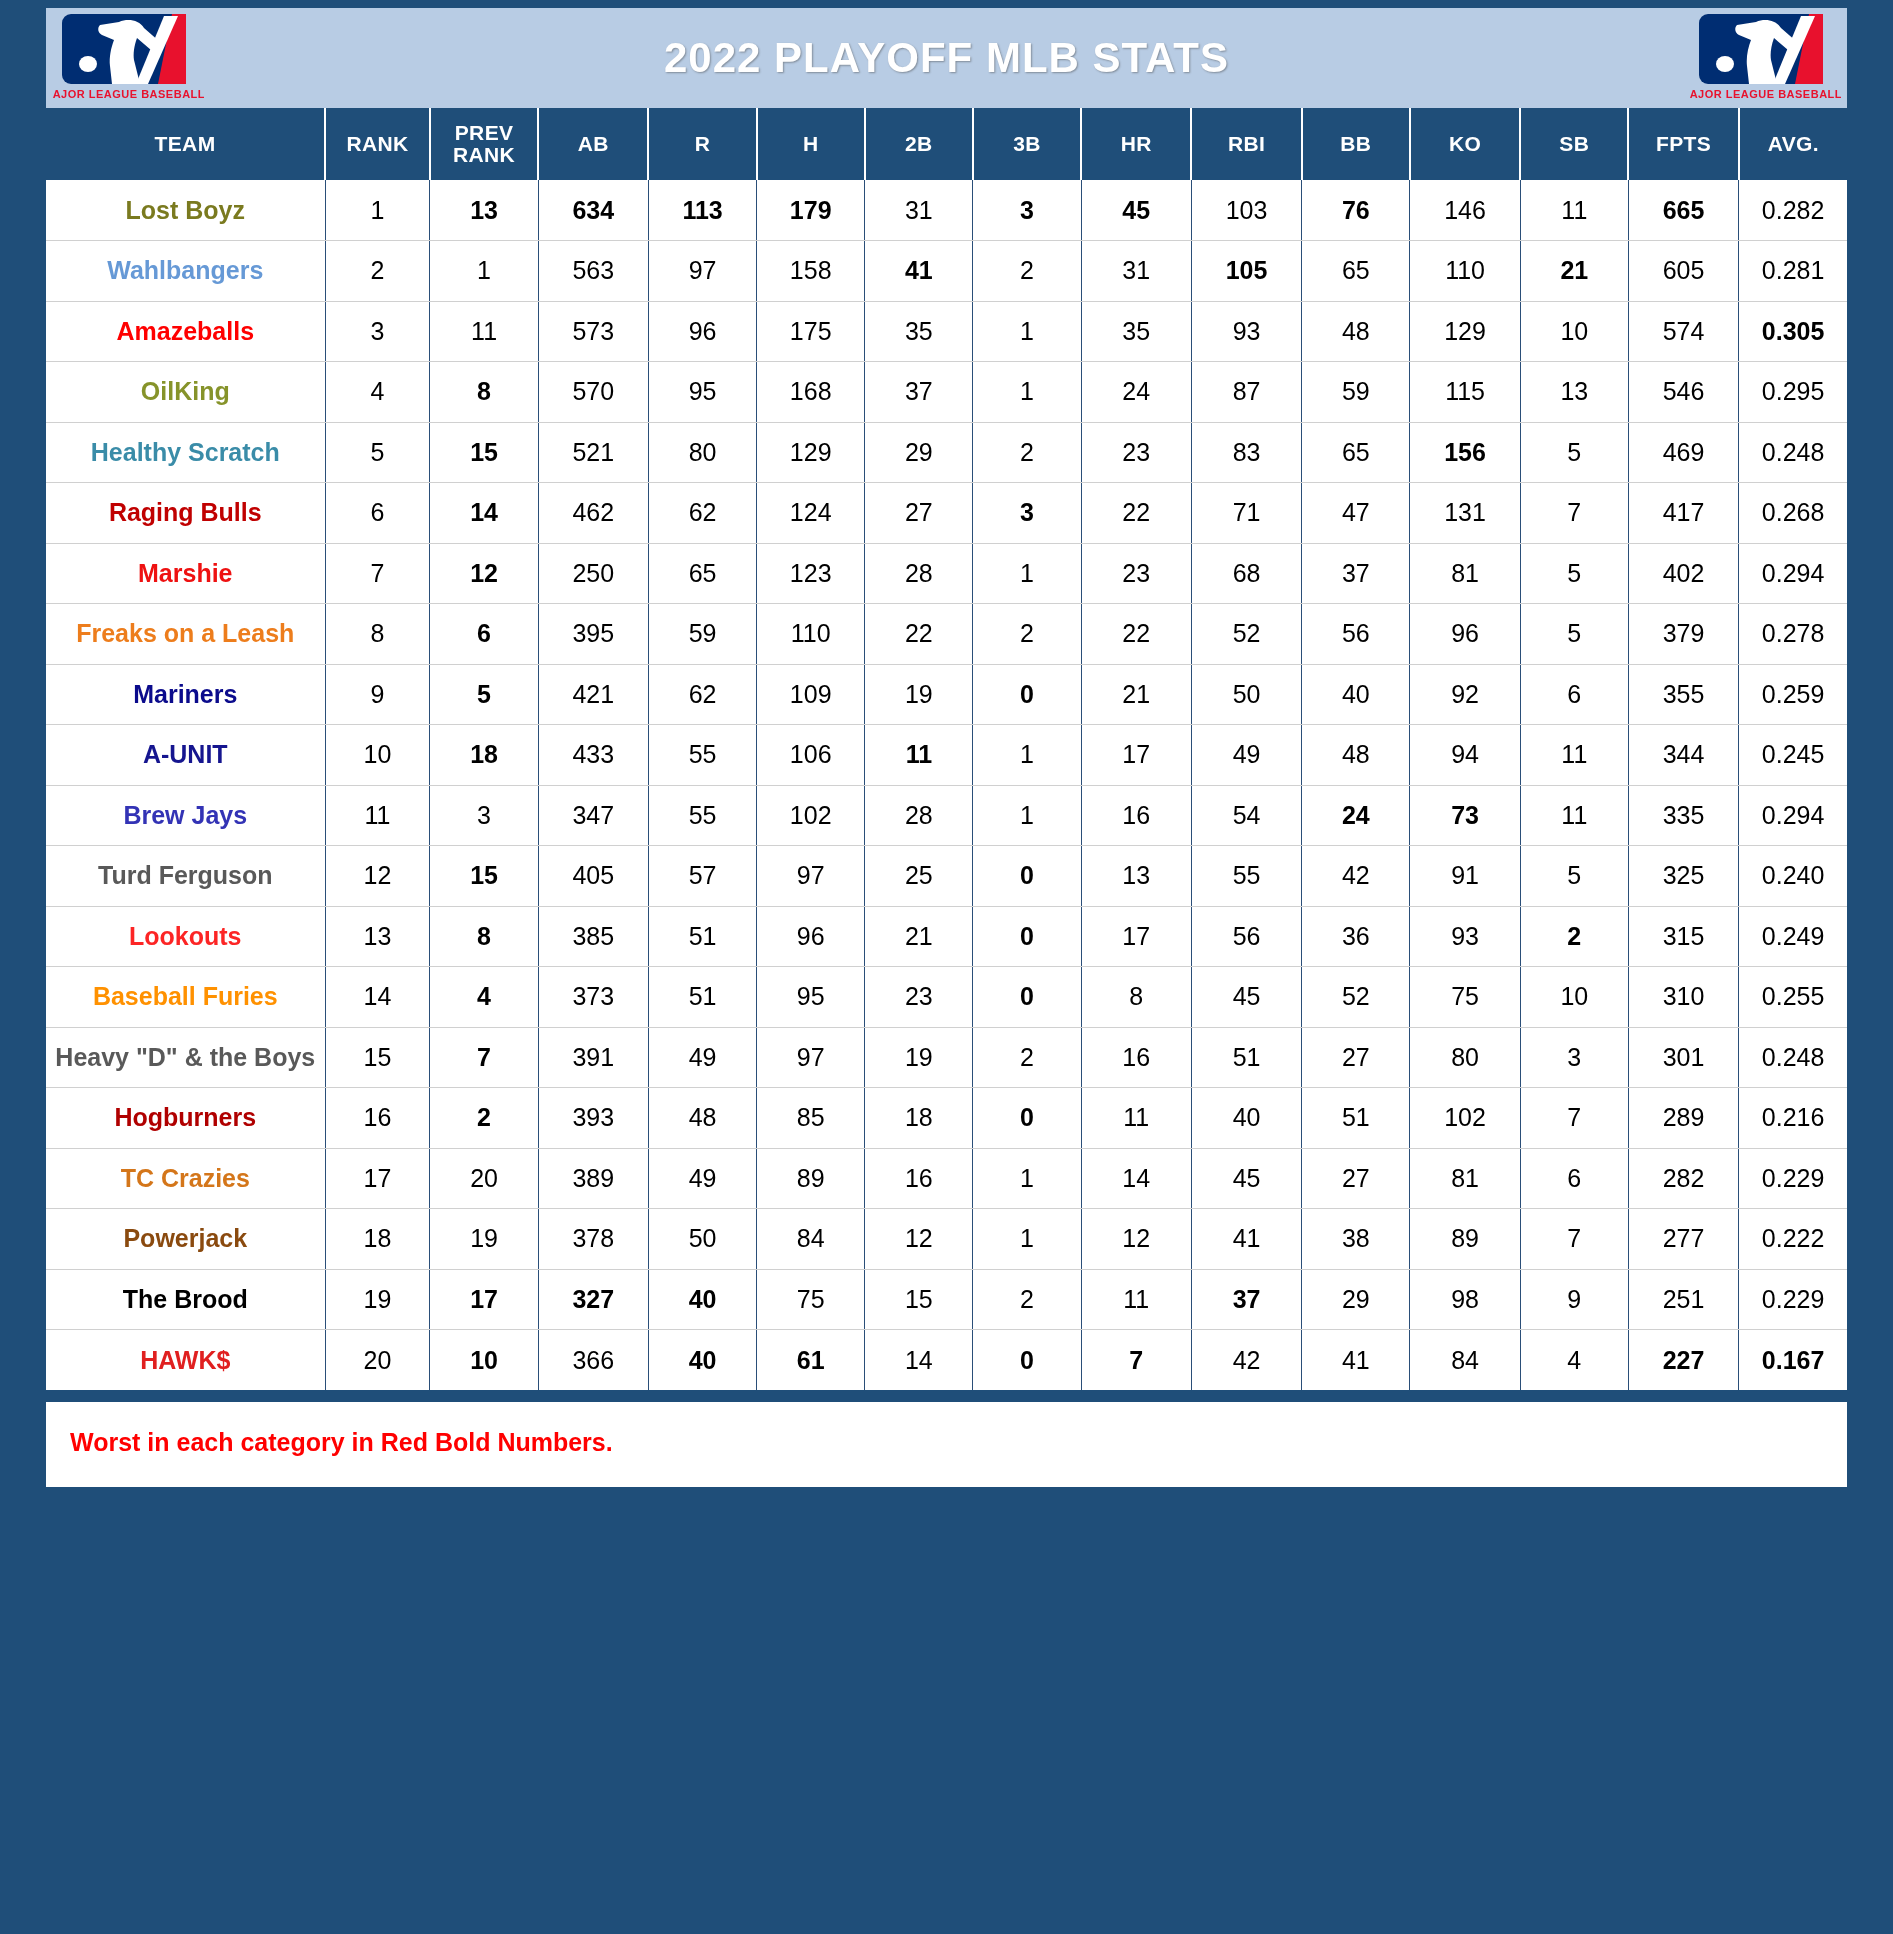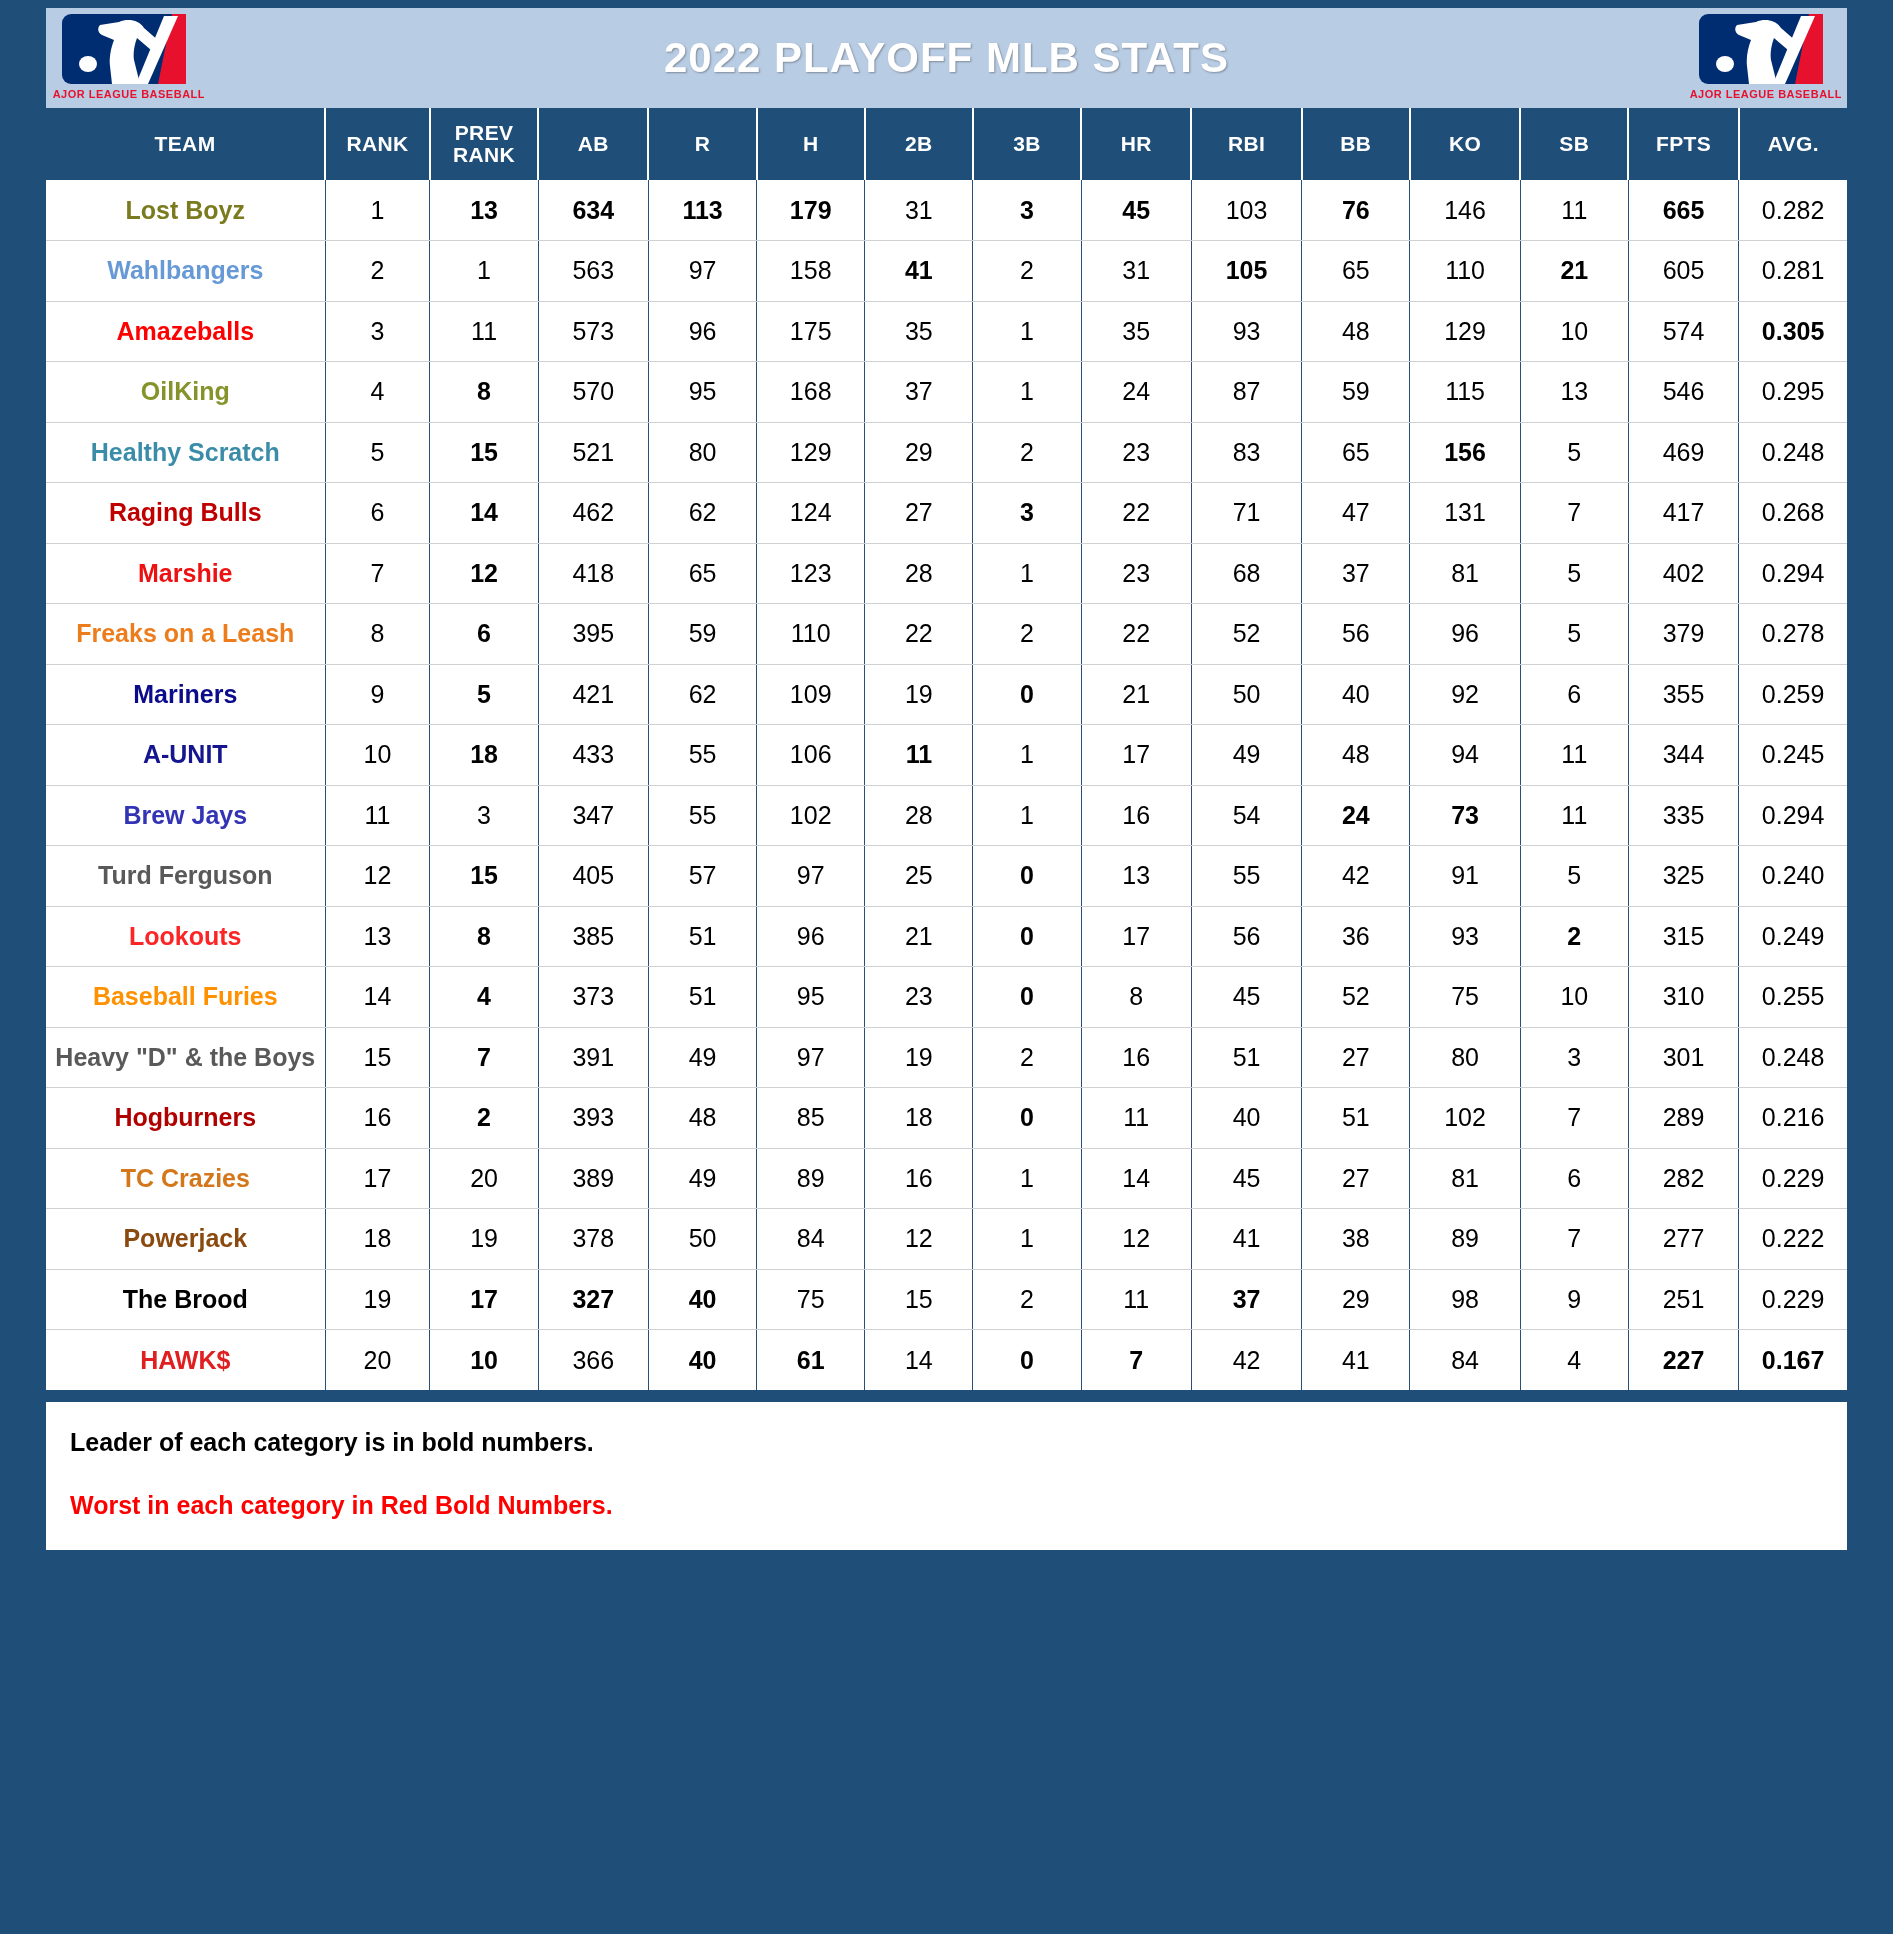--- a/index.html
+++ b/index.html
@@ -294,21 +294,21 @@
             <td>47</td>
             <td>131</td>
             <td>7</td>
             <td>417</td>
             <td>0.268</td>
           </tr>
           <tr>
             <td class="team" style="color: rgb(238, 17, 17);">Marshie</td>
             <td>7</td>
             <td class="leader">12</td>
-            <td>418</td>
+            <td>250</td>
             <td>65</td>
             <td>123</td>
             <td>28</td>
             <td>1</td>
             <td>23</td>
             <td>68</td>
             <td>37</td>
             <td>81</td>
             <td>5</td>
             <td>402</td>
@@ -535,17 +535,16 @@
             <td class="worst">227</td>
             <td class="worst">0.167</td>
           </tr>
         </tbody>
     </table>
   </div>
 
   <div class="legend-spacer"></div>
 
   <div class="legend">
-    <p>Leader of each category is in bold numbers.</p>
     <p class="red">Worst in each category in Red Bold Numbers.</p>
   </div>
 
 </div>
 
 </body></html>

